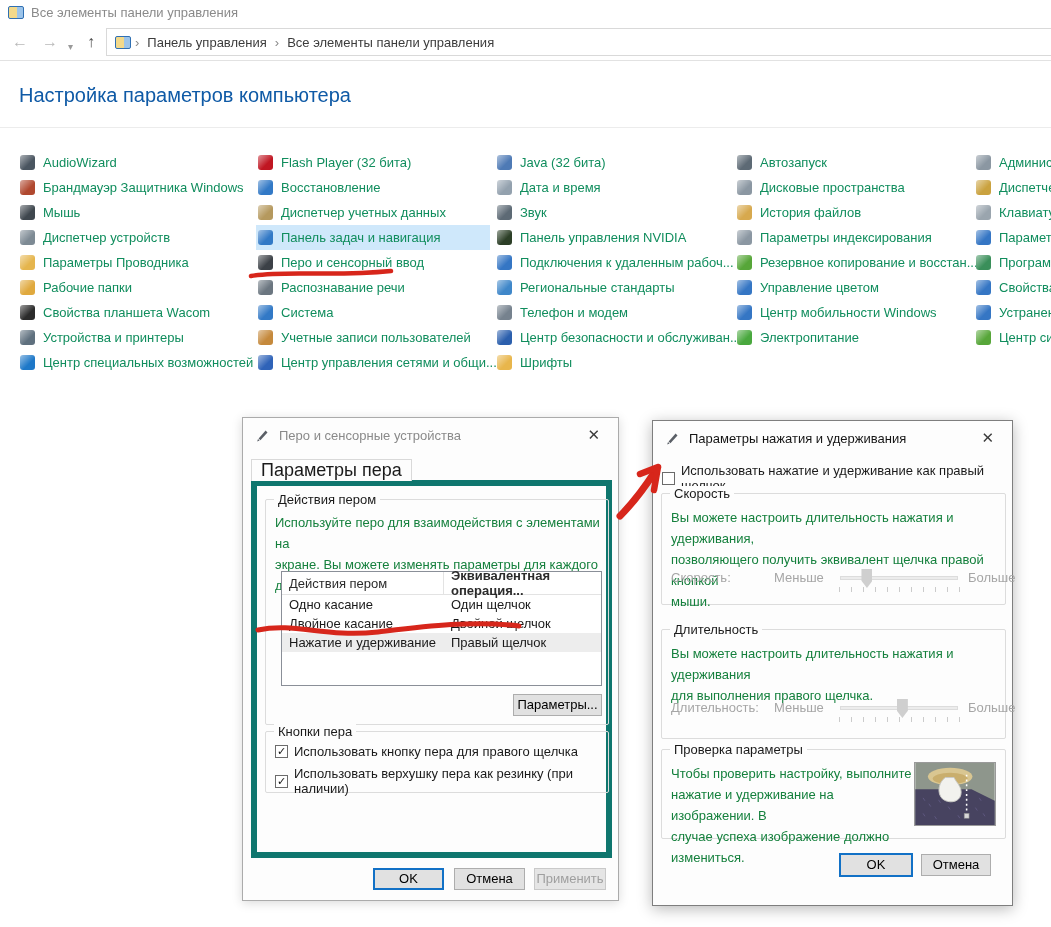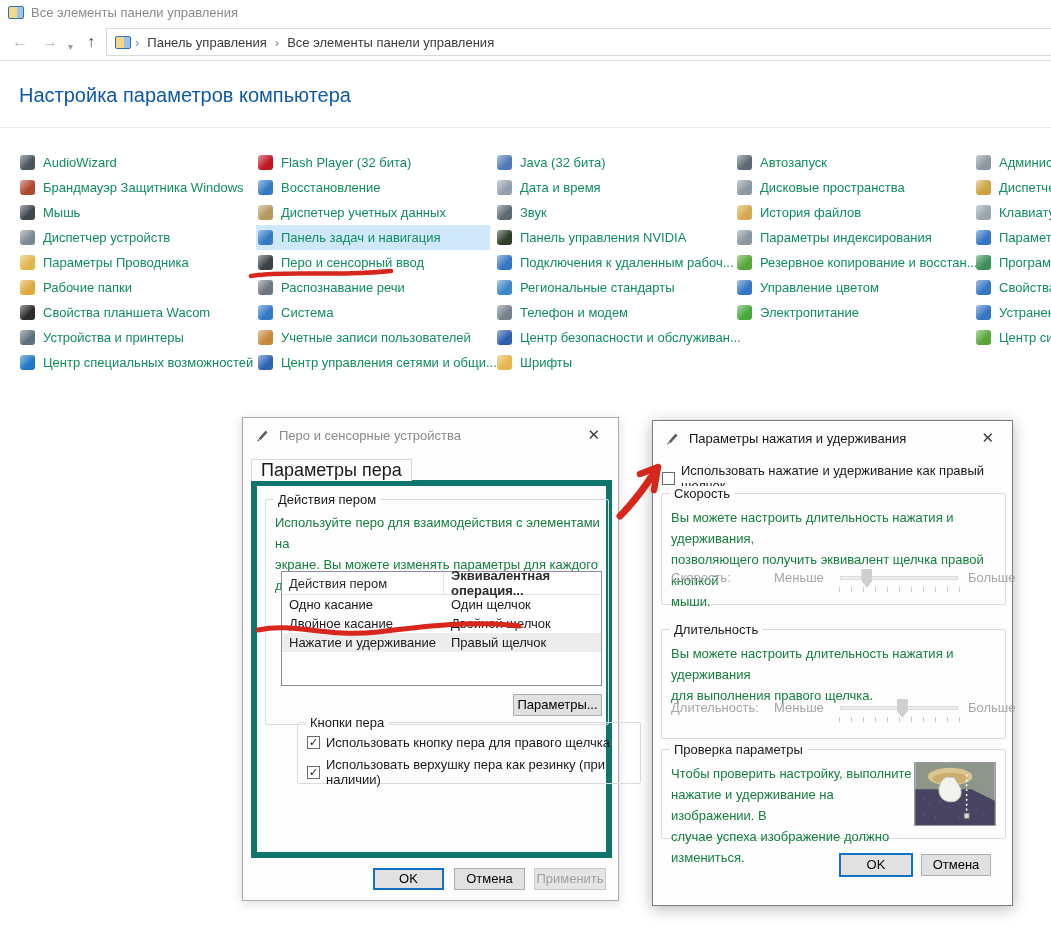--- a/index.html
+++ b/index.html
@@ -228,20 +228,24 @@
         </div>
         <div class="cp-item">
           <span class="cp-icon" style="background-color: rgb(87, 166, 57);"></span>
           <span class="cp-label">Резервное копирование и восстан...</span>
         </div>
         <div class="cp-item">
           <span class="cp-icon" style="background-color: rgb(53, 118, 196);"></span>
           <span class="cp-label">Управление цветом</span>
         </div>
         <div class="cp-item">
+          <span class="cp-icon" style="background-color: rgb(53, 118, 196);"></span>
+          <span class="cp-label">Центр мобильности Windows</span>
+        </div>
+        <div class="cp-item">
           <span class="cp-icon" style="background-color: rgb(73, 168, 62);"></span>
           <span class="cp-label">Электропитание</span>
         </div>
       </div>
       <div class="cp-col" style="left: 974px;">
         <div class="cp-item">
           <span class="cp-icon" style="background-color: rgb(139, 151, 162);"></span>
           <span class="cp-label">Админист</span>
         </div>
         <div class="cp-item">
@@ -307,21 +311,21 @@
             <span class="pt-c2">Двойной щелчок</span>
           </div>
           <div class="pt-row hl">
             <span class="pt-c1">Нажатие и удерживание</span>
             <span class="pt-c2">Правый щелчок</span>
           </div>
         </div>
       <button class="btn" style="left:247px; top:194px; width:89px;">Параметры...</button>
     </div>
 
-    <div class="group" style="left:8px; top:236px; width:344px; height:62px;margin-left:32px;">
+    <div class="group" style="left:8px; top:245px; width:344px; height:62px;">
       <span class="legend">Кнопки пера</span>
       <div id="penChecks">
           <div class="checkbox-row" style="left: 9px; top: 12px;">
             <span class="cb">✓</span>
             <span>Использовать кнопку пера для правого щелчка</span>
           </div>
           <div class="checkbox-row" style="left: 9px; top: 34px;">
             <span class="cb">✓</span>
             <span>Использовать верхушку пера как резинку (при наличии)</span>
           </div>

